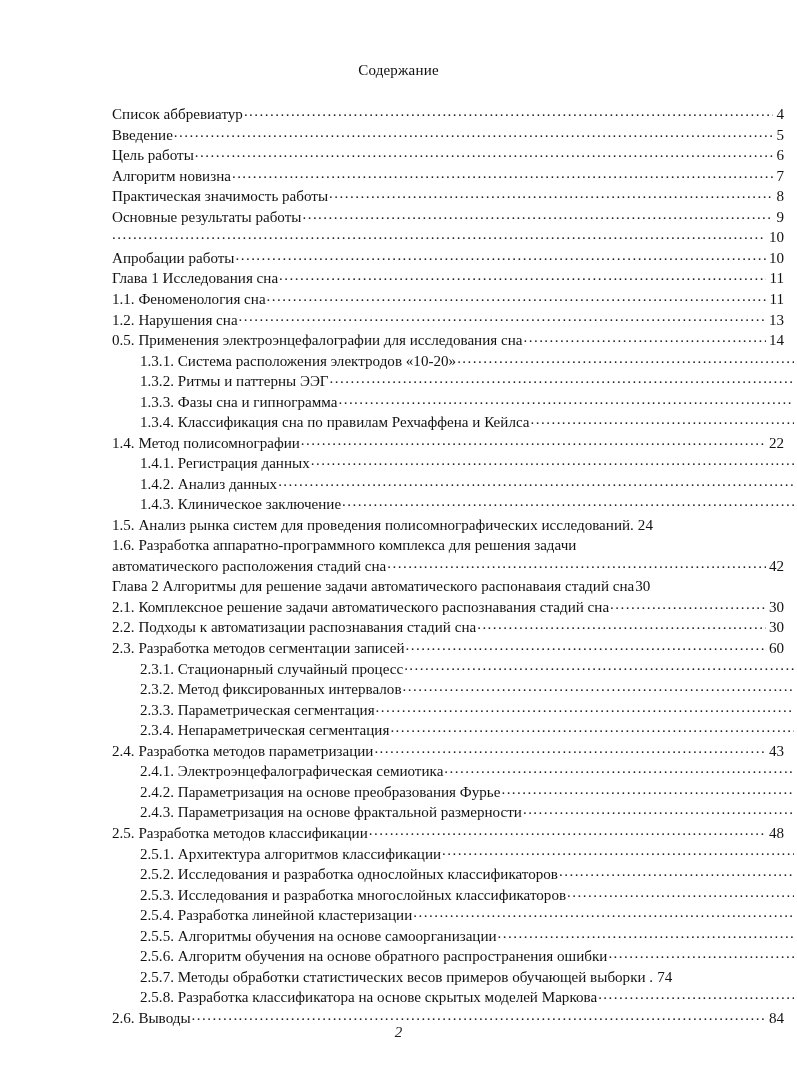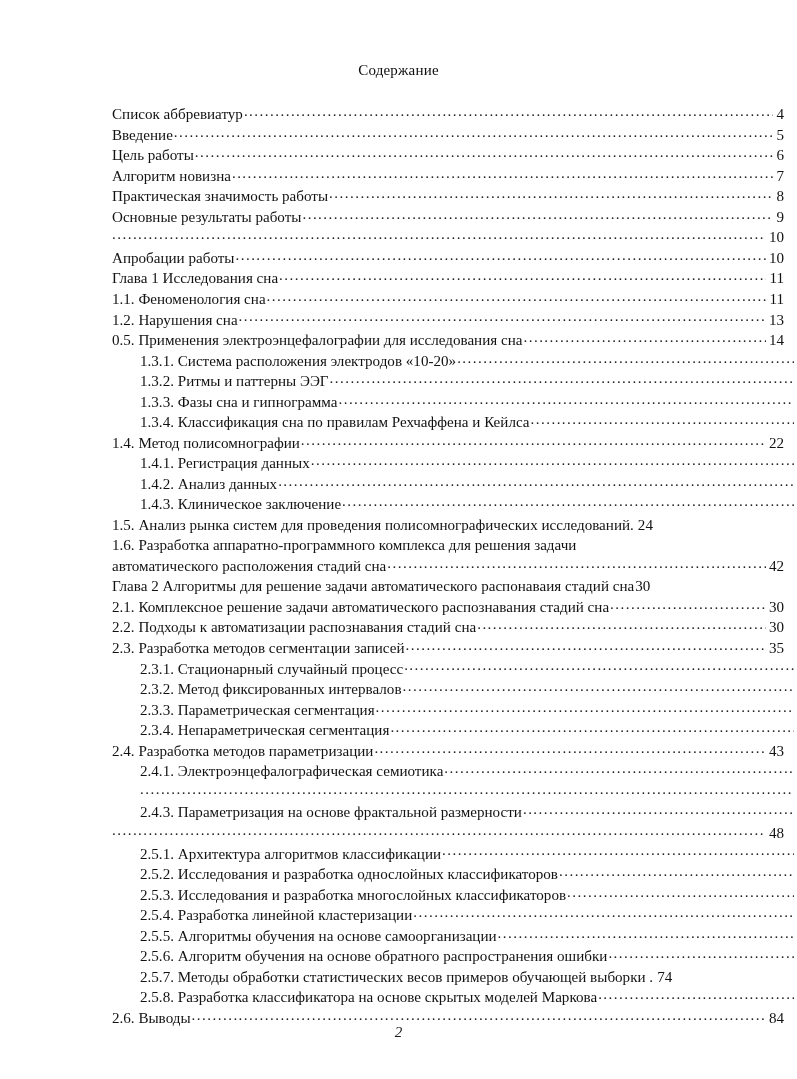--- a/index.html
+++ b/index.html
@@ -224,21 +224,21 @@
         <span class="entry-page">30</span>
       </div>
       <div class="toc-entry lvl2">
         <span class="entry-label">2.2. Подходы к автоматизации распознавания стадий сна</span>
         <span class="leader"></span>
         <span class="entry-page">30</span>
       </div>
       <div class="toc-entry lvl2">
         <span class="entry-label">2.3. Разработка методов сегментации записей</span>
         <span class="leader"></span>
-        <span class="entry-page">35</span>
+        <span class="entry-page">60</span>
       </div>
       <div class="toc-entry lvl3">
         <span class="entry-label">2.3.1. Стационарный случайный процесс</span>
         <span class="leader"></span>
         <span class="entry-page">36</span>
       </div>
       <div class="toc-entry lvl3">
         <span class="entry-label">2.3.2. Метод фиксированных интервалов</span>
         <span class="leader"></span>
         <span class="entry-page">37</span>
@@ -257,29 +257,31 @@
         <span class="entry-label">2.4. Разработка методов параметризации</span>
         <span class="leader"></span>
         <span class="entry-page">43</span>
       </div>
       <div class="toc-entry lvl3">
         <span class="entry-label">2.4.1. Электроэнцефалографическая семиотика</span>
         <span class="leader"></span>
         <span class="entry-page">43</span>
       </div>
       <div class="toc-entry lvl3">
+        <span class="entry-label">2.4.2. Параметризация на основе преобразования Фурье</span>
         <span class="leader"></span>
         <span class="entry-page">44</span>
       </div>
       <div class="toc-entry lvl3">
         <span class="entry-label">2.4.3. Параметризация на основе фрактальной размерности</span>
         <span class="leader"></span>
         <span class="entry-page">46</span>
       </div>
       <div class="toc-entry lvl2">
+        <span class="entry-label">2.5. Разработка методов классификации</span>
         <span class="leader"></span>
         <span class="entry-page">48</span>
       </div>
       <div class="toc-entry lvl3">
         <span class="entry-label">2.5.1. Архитектура алгоритмов классификации</span>
         <span class="leader"></span>
         <span class="entry-page">48</span>
       </div>
       <div class="toc-entry lvl3">
         <span class="entry-label">2.5.2. Исследования и разработка однослойных классификаторов</span>

